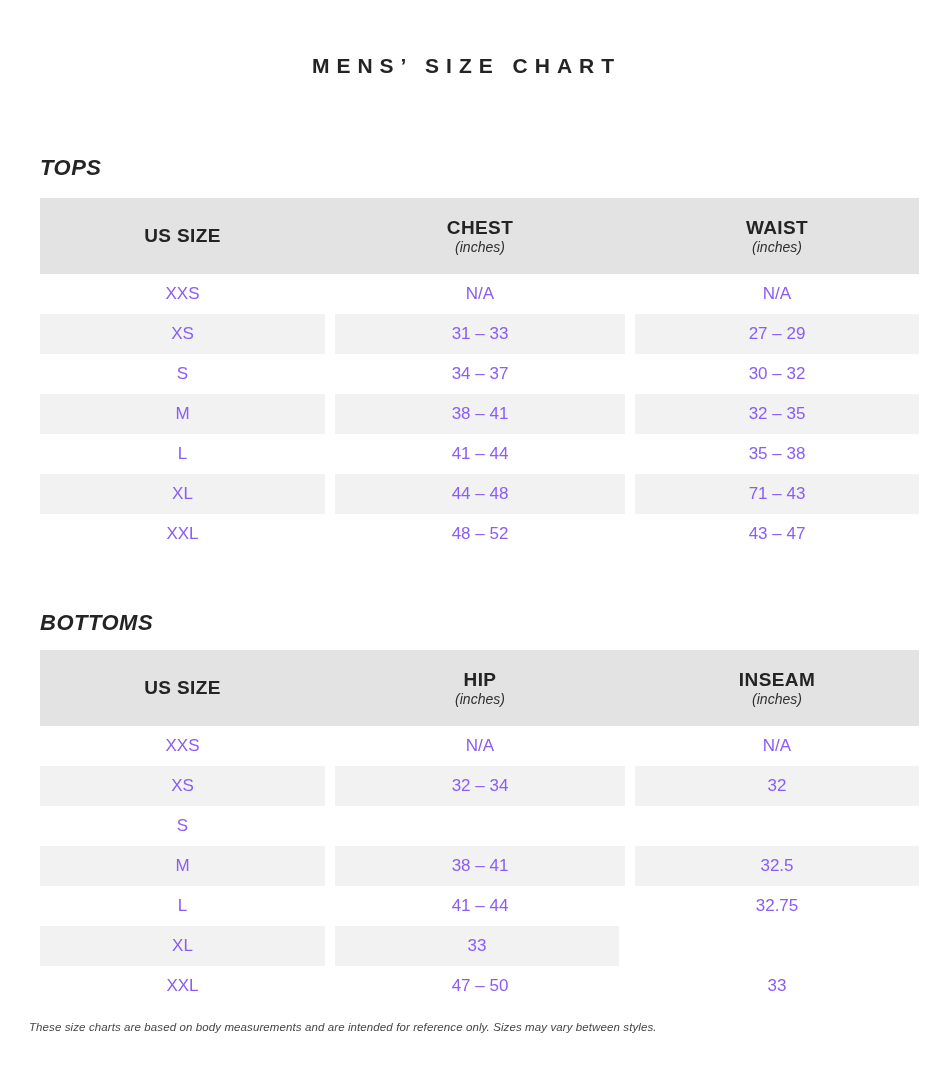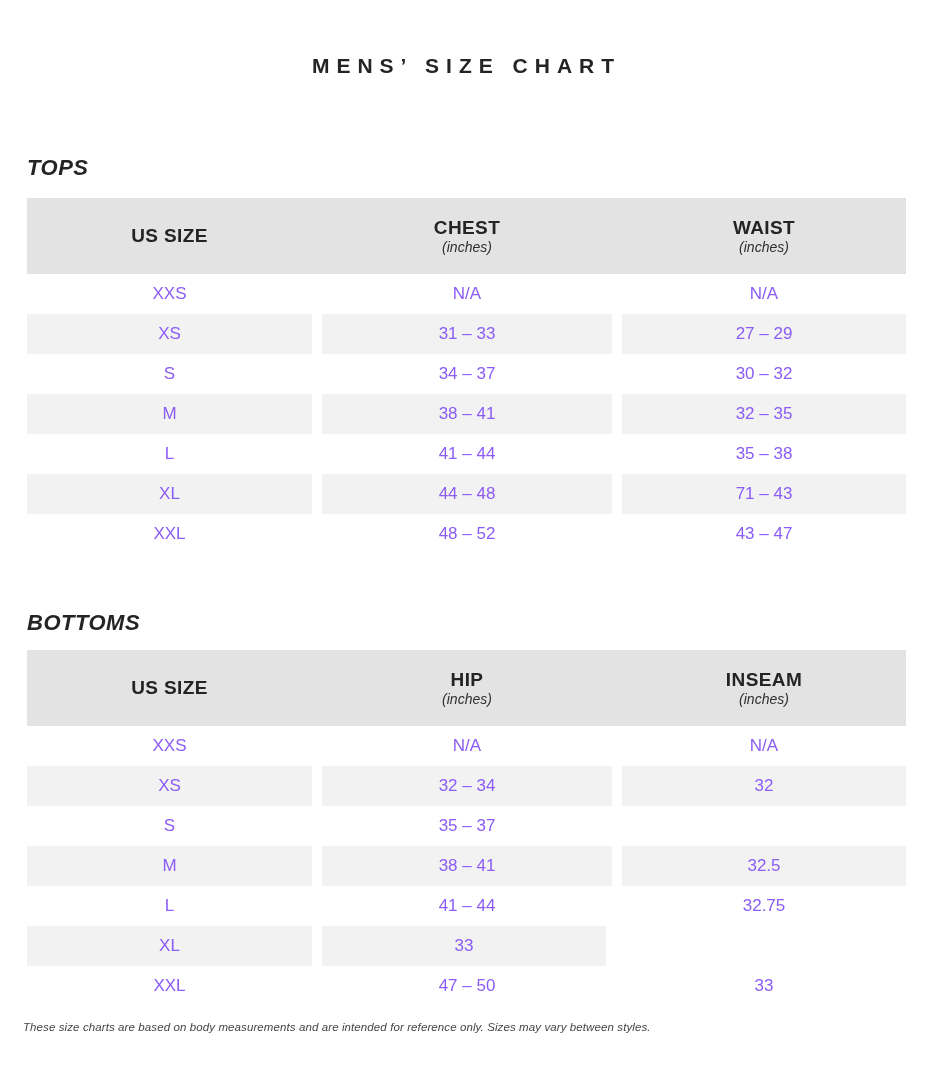--- a/index.html
+++ b/index.html
@@ -13,21 +13,21 @@
     height: 1080px;
     margin: 0 auto;
     font-family: "Liberation Sans", "DejaVu Sans", sans-serif;
     color: #262626;
     overflow: hidden;
   }
 
   .page {
     width: 933px;
     height: 1080px;
-    padding: 0 27px;
+    padding: 0 40px;
     position: relative;
   }
 
   
   .chart-title {
     padding-top: 54px;
     text-align: center;
     font-size: 21px;
     font-weight: 600;
     letter-spacing: 7px;
@@ -95,21 +95,21 @@
     align-items: center;
     font-size: 17px;
     color: #8b5cf6;
   }
   
   .trow.body.alt .cell { background: #f2f2f2; }
 
   
   .footnote {
     position: absolute;
-    left: 23px;
+    left: 29px;
     top: 1021px;
     font-size: 11.5px;
     font-style: italic;
     color: #454545;
     letter-spacing: 0.1px;
   }
 </style>
 </head>
 <body>
 
@@ -196,21 +196,20 @@
         <div class="cell c2">N/A</div>
         <div class="cell c3">N/A</div>
       </div>
       <div class="trow body alt">
         <div class="cell c1">XS</div>
         <div class="cell c2">32 – 34</div>
         <div class="cell c3">32</div>
       </div>
       <div class="trow body">
         <div class="cell c1">S</div>
-        <div class="cell c2">35 – 37</div>
       </div>
       <div class="trow body alt">
         <div class="cell c1">M</div>
         <div class="cell c2">38 – 41</div>
         <div class="cell c3">32.5</div>
       </div>
       <div class="trow body">
         <div class="cell c1">L</div>
         <div class="cell c2">41 – 44</div>
         <div class="cell c3">32.75</div>

